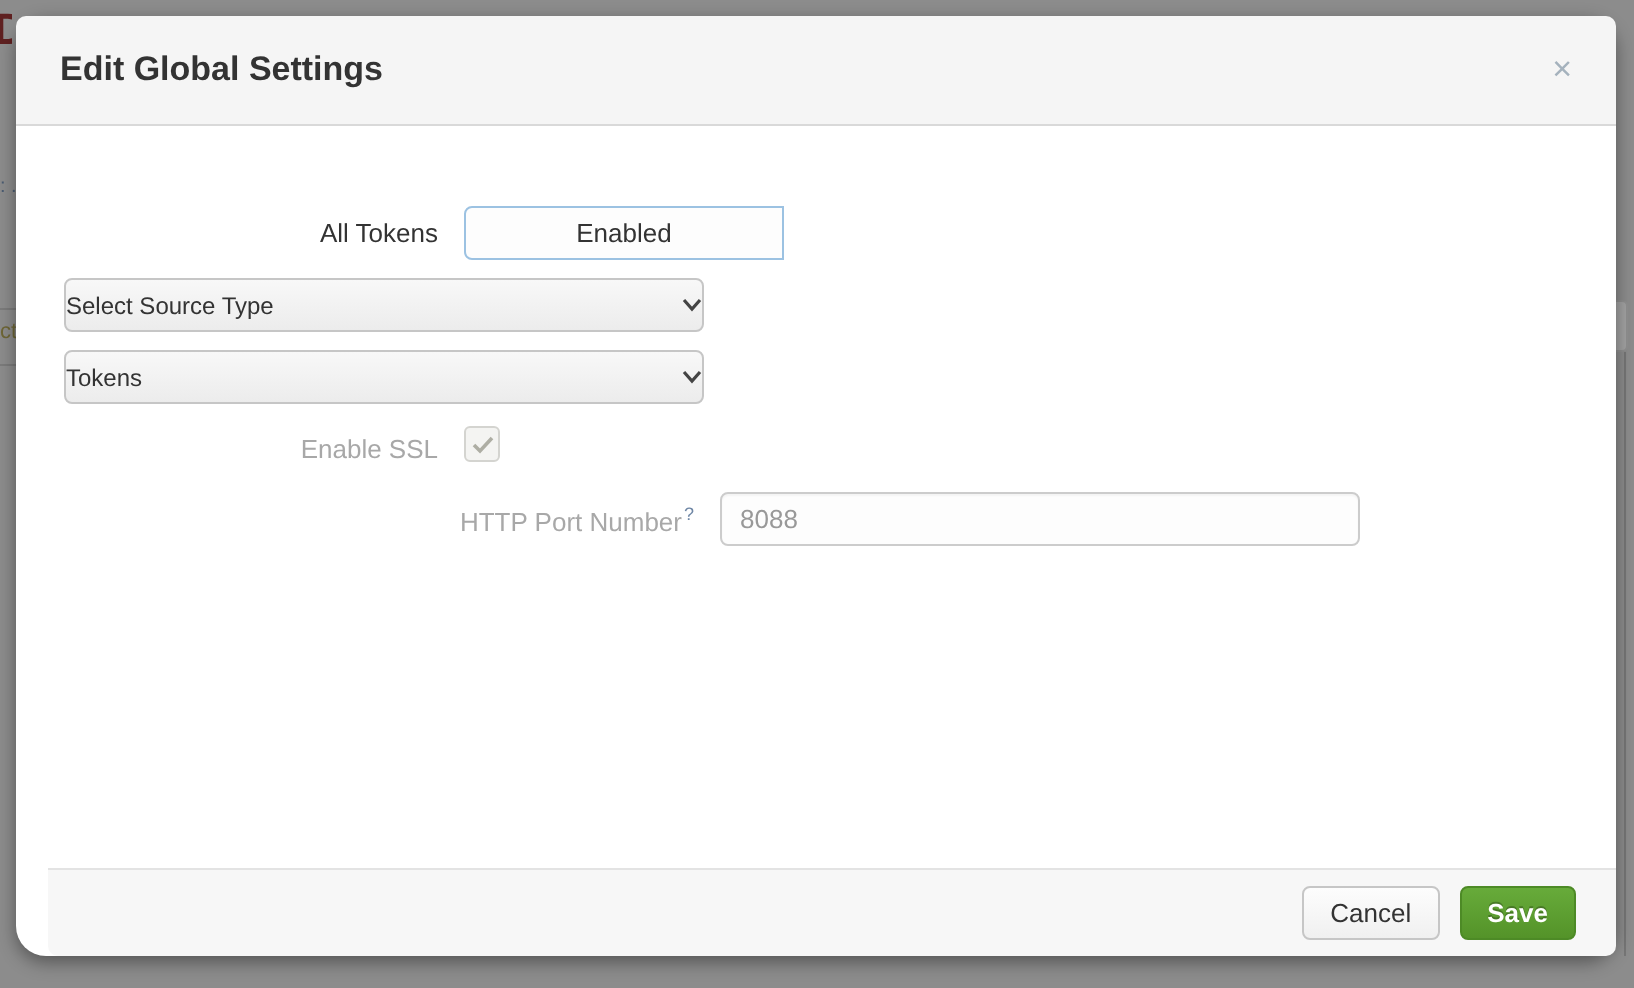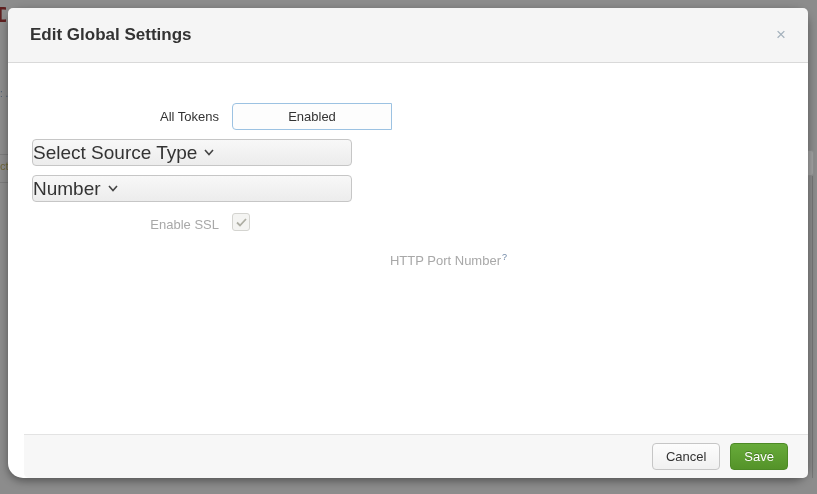--- a/index.html
+++ b/index.html
@@ -73,23 +73,23 @@
     position:relative; z-index:2;
   }
   .toggle-btn.inactive {
     border-left:none;
     border-radius:0 4px 4px 0;
   }
 
   
   .dropdown-btn {
     width:320px; height:27px;
-    display:flex; align-items:center; justify-content:flex-start; gap:7px;
-    font-family:"Liberation Sans", sans-serif;
-    font-size:19px; color:#333;
+    display:flex; align-items:center; justify-content:space-between; gap:7px;
+    font-family:"Liberation Sans", sans-serif;
+    font-size:12px; color:#333;
     background:linear-gradient(#f8f8f8,#ececec);
     border:1px solid #c6c6c6;
     border-radius:4px;
     cursor:pointer;
   }
   .chev { display:inline-block; width:10px; height:7px; }
 
   
   .checkbox {
     width:18px; height:18px;
@@ -129,21 +129,21 @@
     height:27px; padding:0 13px;
     font-family:"Liberation Sans", sans-serif;
     font-size:13px; border-radius:4px; cursor:pointer;
   }
   .btn-cancel {
     color:#333;
     background:linear-gradient(#fdfdfd,#f0f0f0);
     border:1px solid #c6c6c6;
   }
   .btn-save {
-    color:#fff; font-weight:normal;
+    color:#fff; font-weight:bold;
     background:linear-gradient(#67ab3a,#549329);
     border:1px solid #4d8a26;
     text-shadow:0 -1px 0 rgba(0,0,0,0.25);
   }
 </style>
 </head>
 <body>
 
 <span class="bg-frag frag-topleft">D</span>
 <span class="bg-frag frag-leftmid">: .</span>
@@ -178,41 +178,44 @@
           <svg class="chev" viewBox="0 0 10 7">
               <path d="M1 1 L5 5.5 L9 1" fill="none" stroke="#444" stroke-width="1.6"></path>
             </svg>
         </button>
       </div>
     </div>
 
     <div class="form-row">
       <div class="form-control">
         <button class="dropdown-btn">
-          <span>Number</span>
+          <span>Tokens</span>
           <svg class="chev" viewBox="0 0 10 7">
               <path d="M1 1 L5 5.5 L9 1" fill="none" stroke="#444" stroke-width="1.6"></path>
             </svg>
         </button>
       </div>
     </div>
 
     <div class="form-row row-checkbox">
       <div class="form-label muted">Enable SSL</div>
       <div class="form-control">
         <div class="checkbox">
           <svg width="11" height="9" viewBox="0 0 11 9">
               <path d="M1 4.5 L4 7.5 L10 1" fill="none" stroke="#aeaea4" stroke-width="1.8"></path>
             </svg>
         </div>
       </div>
     </div>
 
     <div class="form-row row-input">
       <div class="form-label muted"><span>HTTP Port Number</span><span class="help-sup">?</span></div>
+      <div class="form-control">
+        <input class="text-input" type="text" disabled="" value="8088" style="">
+      </div>
     </div>
 
   </div>
 
   <div class="modal-footer">
     <button class="btn btn-cancel">Cancel</button>
     <button class="btn btn-save">Save</button>
   </div>
 
 </div>

